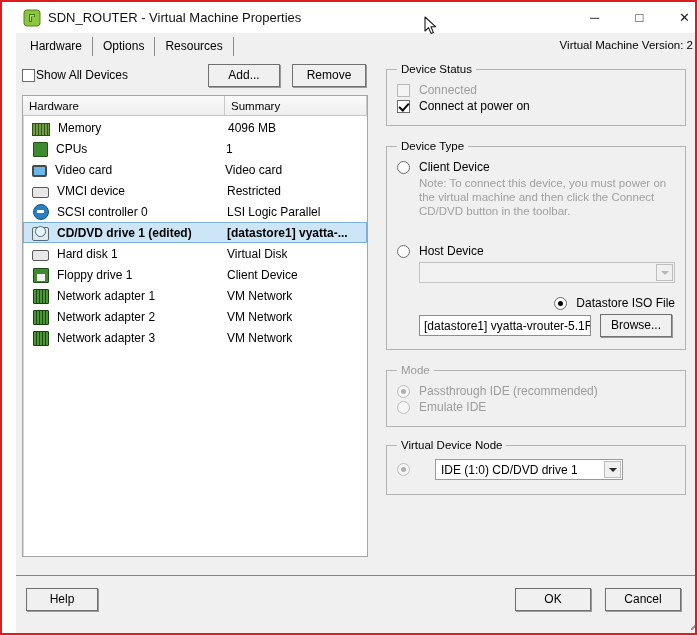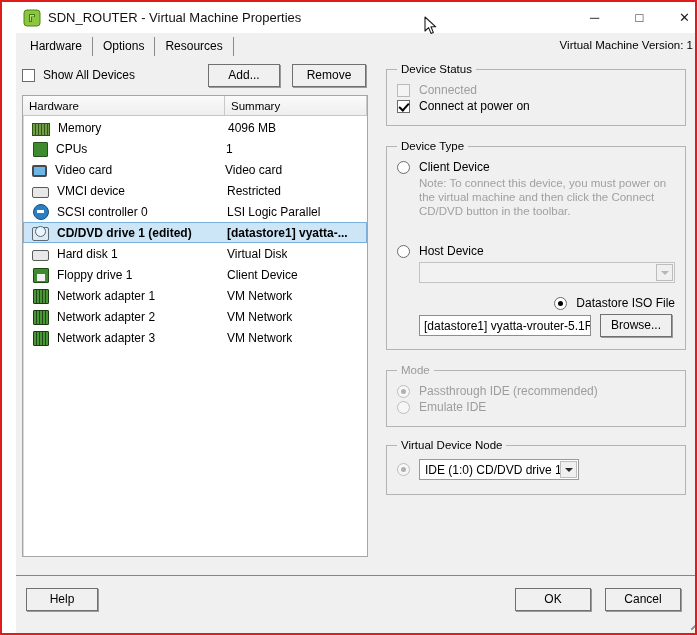--- a/index.html
+++ b/index.html
@@ -155,21 +155,21 @@
   .wincheck.checked::after {
     content: "";
     position: absolute;
     left: 3px; top: 0px;
     width: 4px; height: 8px;
     border: solid #000;
     border-width: 0 2px 2px 0;
     transform: rotate(42deg);
   }
   .wincheck.disabled { border-color: #b9b9b9; background: #f4f4f4; }
-  #show-all-label { margin-left: 8px; font-size: 12px; }
+  #show-all-label { margin-left: 1px; font-size: 12px; }
 
   .btn {
     border: 1px solid #707070;
     background: #f0f0f0;
     font-family: "Liberation Sans", sans-serif;
     font-size: 12px;
     color: #000;
     box-sizing: border-box;
     text-align: center;
     line-height: 21px;
@@ -484,21 +484,21 @@
   <div id="tabstrip">
     <div class="tab active">
       <span>Hardware</span>
     </div>
     <div class="tab">
       <span>Options</span>
     </div>
     <div class="tab">
       <span>Resources</span>
     </div>
-    <div id="vm-version">Virtual Machine Version: 1</div>
+    <div id="vm-version">Virtual Machine Version: 2</div>
   </div>
 
   <div id="body-area">
 
     <div id="left-pane">
 
       <div id="toprow">
         <div id="show-all-wrap">
           <span class="wincheck"></span>
           <span id="show-all-label">Show All Devices</span>
@@ -639,21 +639,21 @@
         <div class="row tight">
           <span class="winradio disabled"></span>
           <span class="lbl dim">Emulate IDE</span>
         </div>
       </fieldset>
 
       <fieldset class="grp" style="padding-bottom:12px;">
         <legend>Virtual Device Node</legend>
         <div class="row tight">
           <span class="winradio disabled selected"></span>
-          <div class="combo" style="width:160px;margin-left:9px;">
+          <div class="combo" style="width:188px;margin-left:25px;">
             <span>IDE (1:0) CD/DVD drive 1</span>
             <span class="arrowbox">
                 <span class="caret"></span>
               </span>
           </div>
         </div>
       </fieldset>
 
     </div>
   </div>

